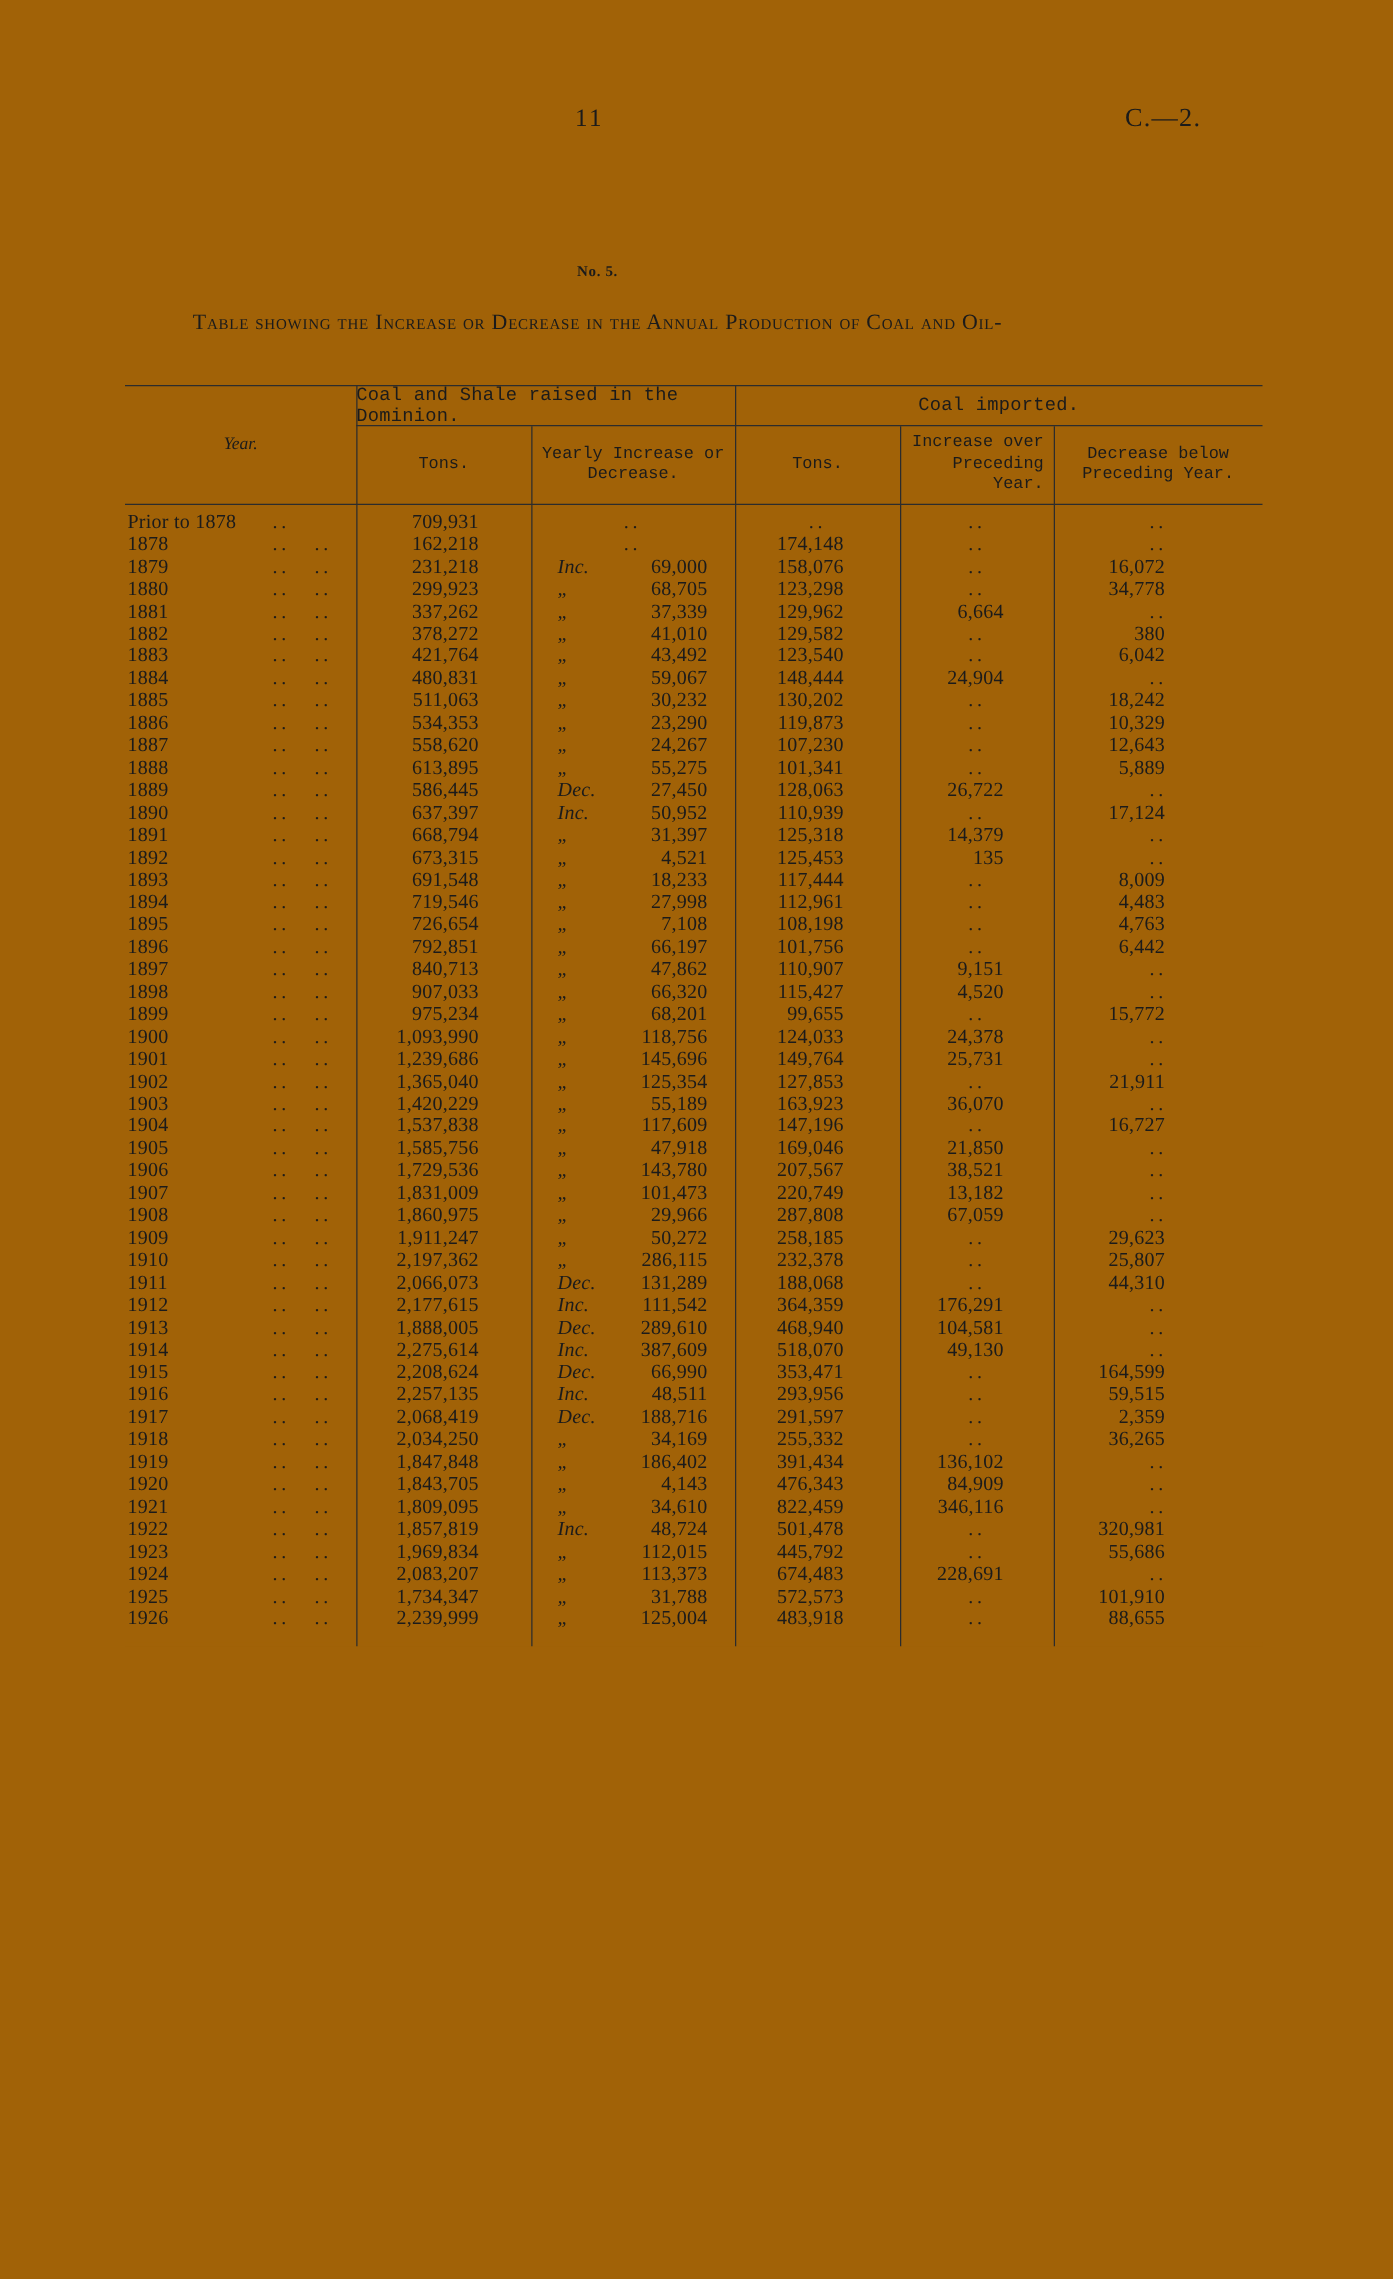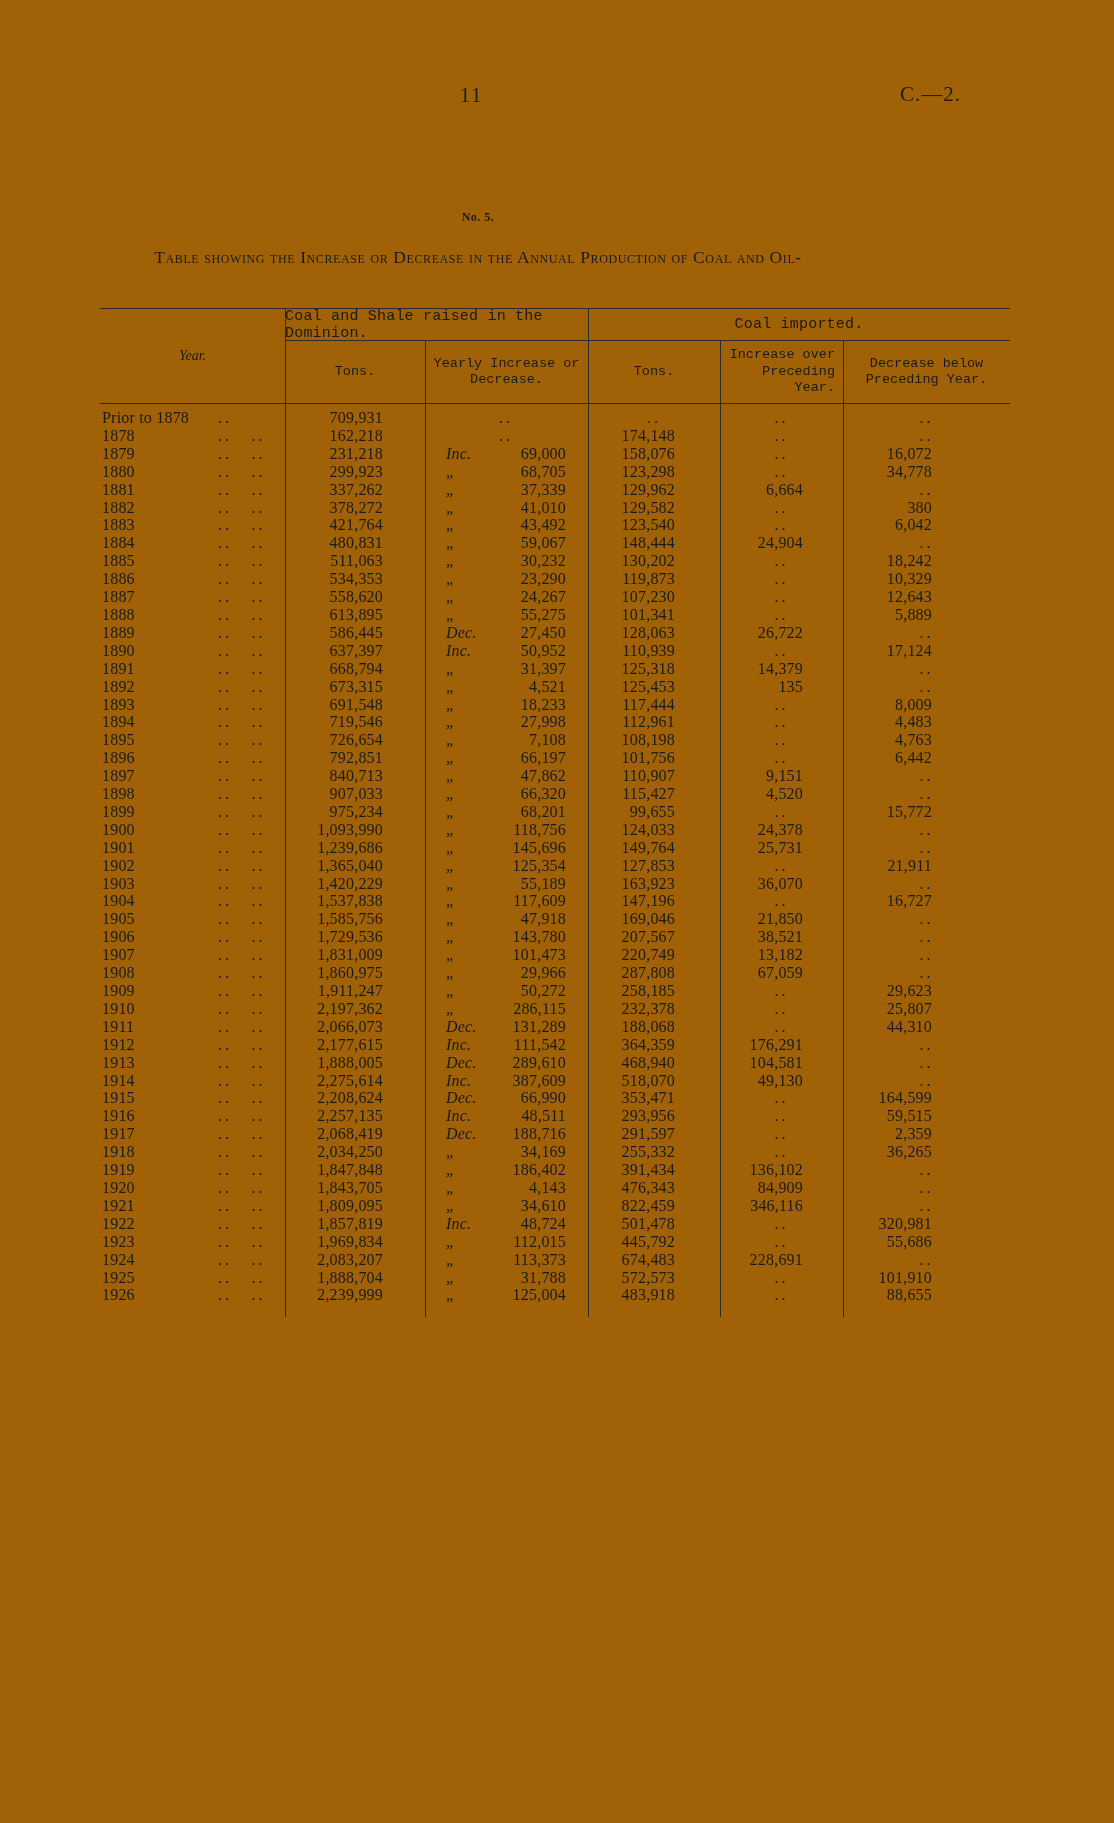--- a/index.html
+++ b/index.html
@@ -965,21 +965,21 @@
     <div class="c-num c-inc">228,691</div>
     <div class="c-num c-dec dots">..</div>
   </div>
 
   <div class="row">
     <div class="c-year">
       <span class="yr">1925</span>
       <span class="ld dots">..</span>
       <span class="ld dots">..</span>
     </div>
-    <div class="c-num c-tons">1,888,704</div>
+    <div class="c-num c-tons">1,734,347</div>
     <div class="c-chg">
       <span class="chg-p">„</span>
       <span class="chg-v">31,788</span>
     </div>
     <div class="c-num c-imp">572,573</div>
     <div class="c-num c-inc dots">..</div>
     <div class="c-num c-dec">101,910</div>
   </div>
 
   <div class="row">

